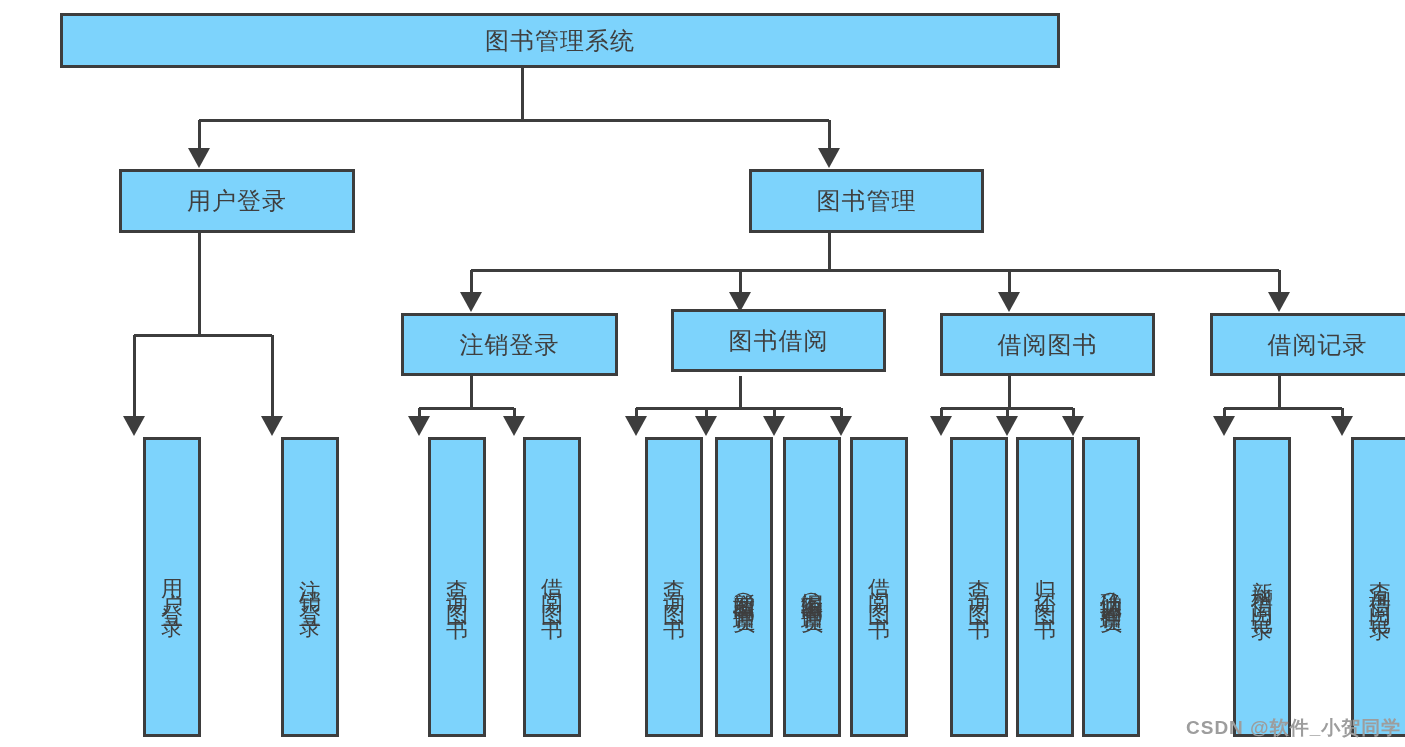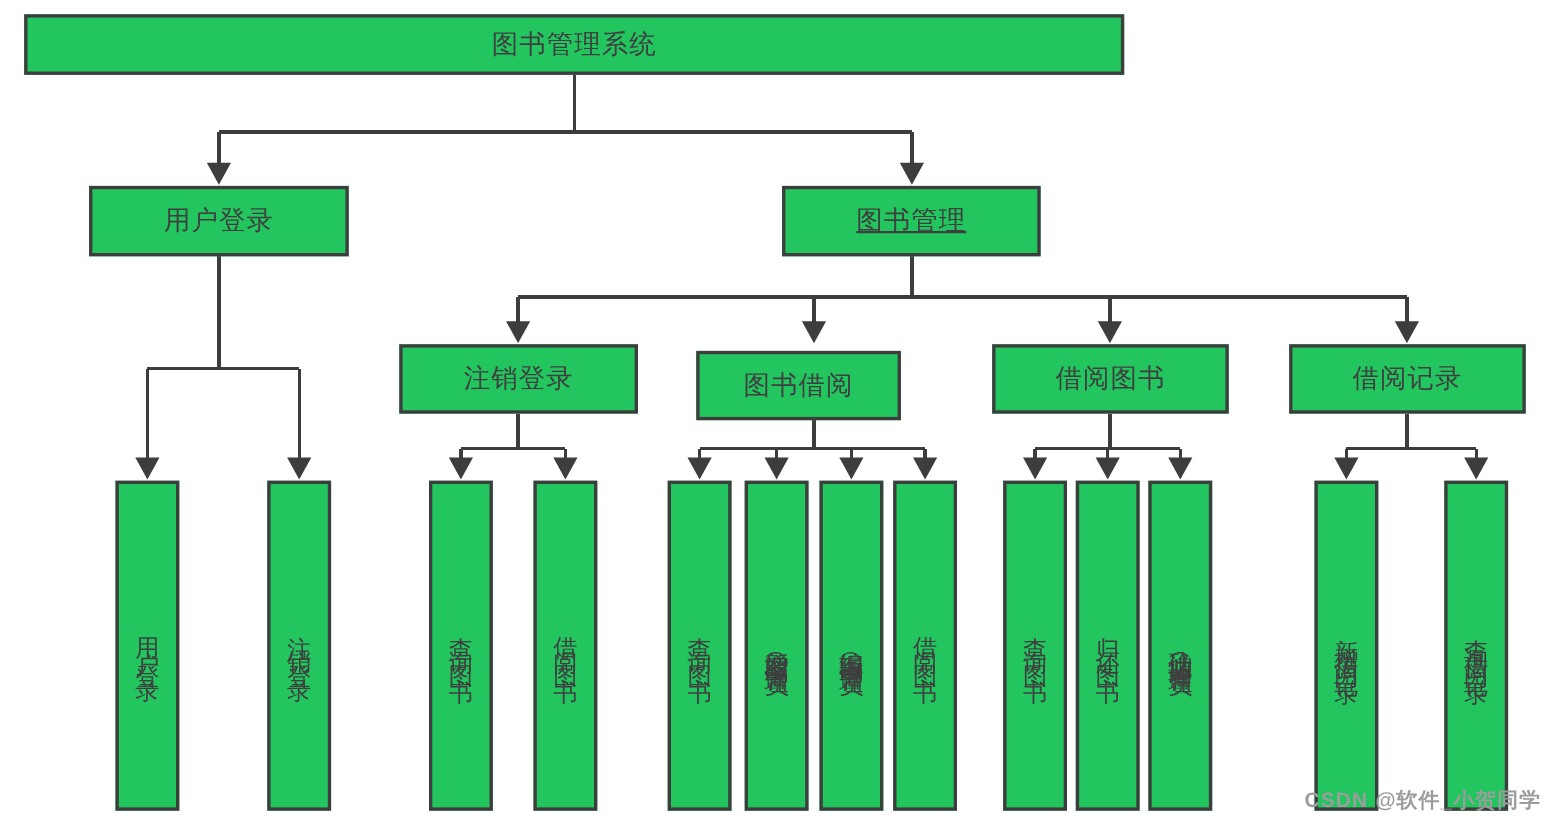--- a/index.html
+++ b/index.html
@@ -17,47 +17,48 @@
   }
   .connectors {
     position: absolute;
     left: 0; top: 0;
     width: 1405px; height: 747px;
   }
   .node {
     position: absolute;
     box-sizing: border-box;
     border: 3px solid #3d3d3d;
-    background: #22c55e;
+    background: #7dd3fc;
     display: flex;
     align-items: center;
     justify-content: center;
     color: #3f3f3f;
     text-align: right;
+    margin-left: 38px;
   }
   .h-node {
     font-size: 24px;
     letter-spacing: 1px;
     line-height: 1;
   }
   .v-node {
     writing-mode: vertical-rl;
     text-orientation: mixed;
     font-size: 22px;
     line-height: 1;
   }
   .chars4 { letter-spacing: 13px; }
   .chars6 { letter-spacing: 8px; }
   .chars9 { letter-spacing: 3px; }
   
   .n-root   { left: 22px;   top: 13px;  width: 1000px; height: 55px; }
   .n-login  { left: 81px;   top: 169px; width: 236px;  height: 64px; }
-  .n-mgmt   { left: 711px;  top: 169px; width: 235px;  height: 64px; text-decoration: underline; }
+  .n-mgmt   { left: 711px;  top: 169px; width: 235px;  height: 64px; }
   .n-newrec { left: 363px;  top: 313px; width: 217px;  height: 63px; }
-  .n-borrow { left: 633px;  top: 319px; width: 186px;  height: 63px; }
+  .n-borrow { left: 633px;  top: 309px; width: 215px;  height: 63px; }
   .n-curr   { left: 902px;  top: 313px; width: 215px;  height: 63px; }
   .n-record { left: 1172px; top: 313px; width: 215px;  height: 63px; }
   .leaf     { top: 437px; width: 58px; height: 300px; }
   .l-ulogin  { left: 105px; }
   .l-ulogout { left: 243px; }
   .l-nq     { left: 390px; }
   .l-nb     { left: 485px; }
   .l-bq     { left: 607px; }
   .l-badd   { left: 677px; }
   .l-bedit  { left: 745px; }

